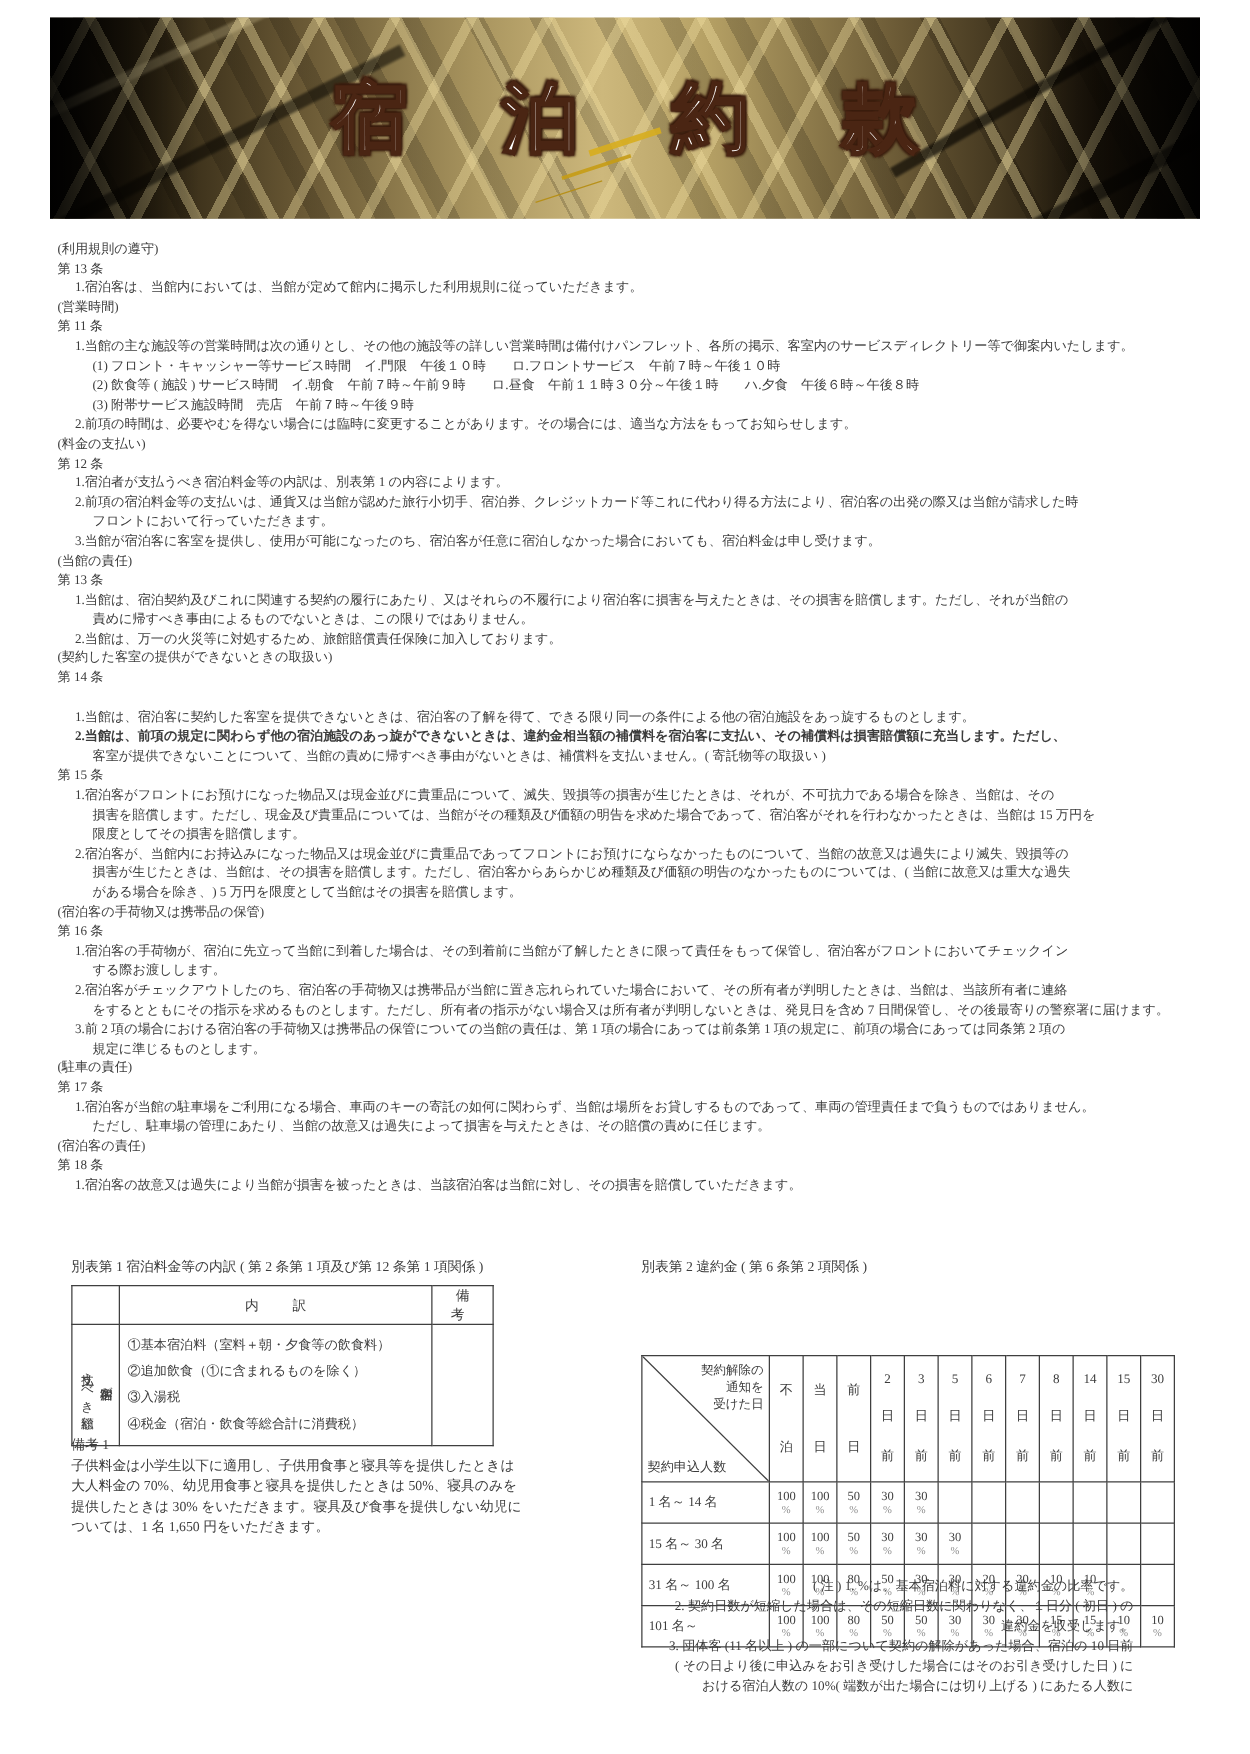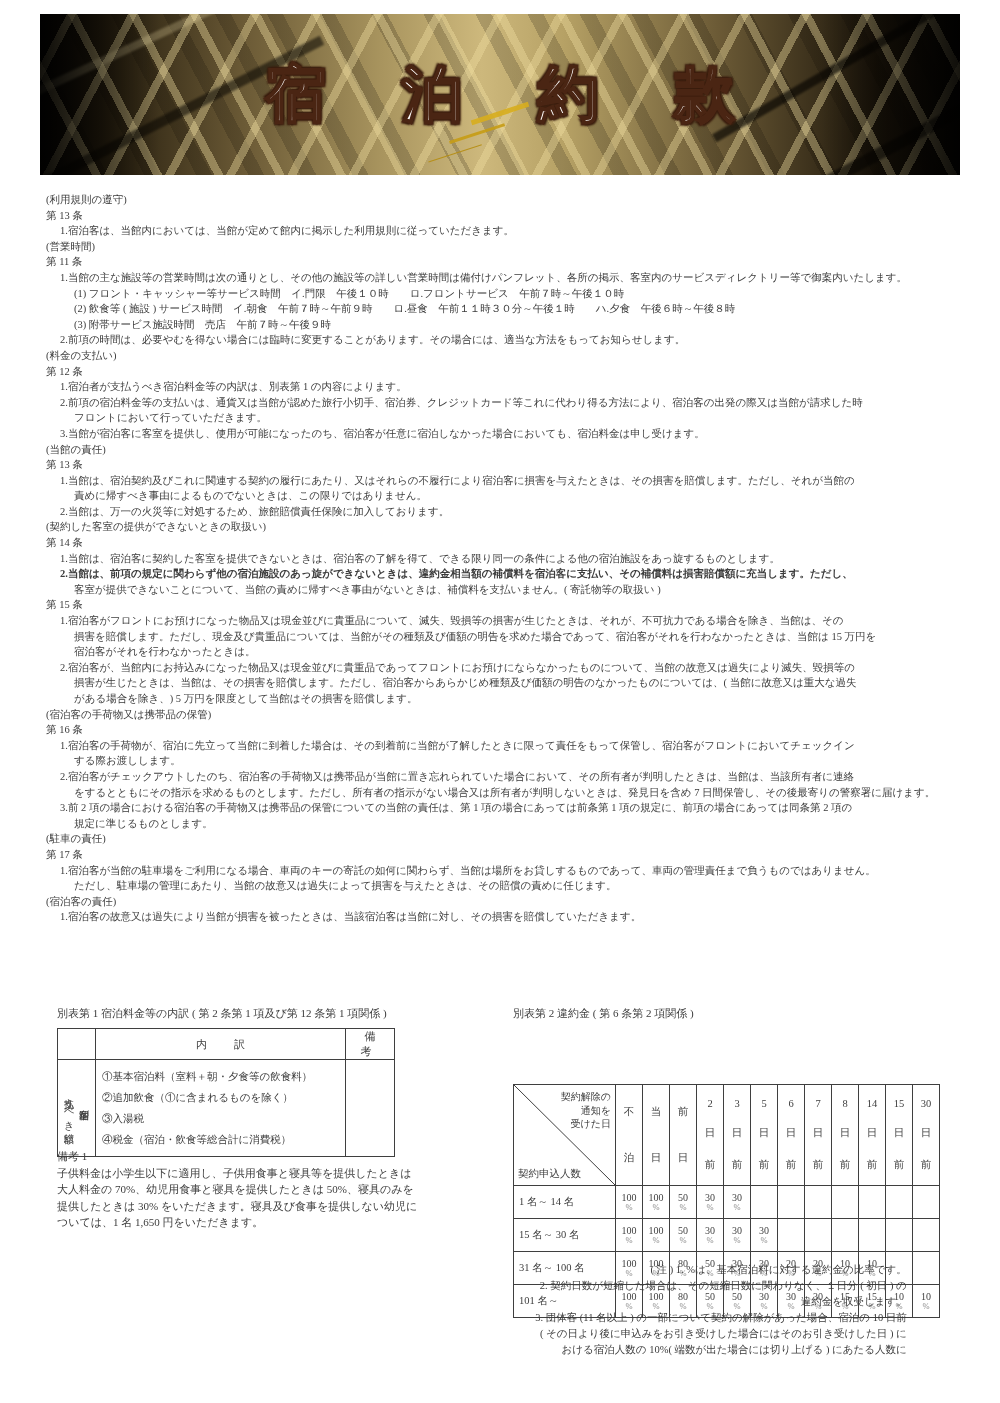--- a/index.html
+++ b/index.html
@@ -93,43 +93,44 @@
       <div class="tl" style="padding-left: 14px;">2.前項の宿泊料金等の支払いは、通貨又は当館が認めた旅行小切手、宿泊券、クレジットカード等これに代わり得る方法により、宿泊客の出発の際又は当館が請求した時</div>
       <div class="tl" style="padding-left: 28px;">フロントにおいて行っていただきます。</div>
       <div class="tl" style="padding-left: 14px;">3.当館が宿泊客に客室を提供し、使用が可能になったのち、宿泊客が任意に宿泊しなかった場合においても、宿泊料金は申し受けます。</div>
       <div class="tl" style="padding-left: 0px;">(当館の責任)</div>
       <div class="tl" style="padding-left: 0px;">第 13 条</div>
       <div class="tl" style="padding-left: 14px;">1.当館は、宿泊契約及びこれに関連する契約の履行にあたり、又はそれらの不履行により宿泊客に損害を与えたときは、その損害を賠償します。ただし、それが当館の</div>
       <div class="tl" style="padding-left: 28px;">責めに帰すべき事由によるものでないときは、この限りではありません。</div>
       <div class="tl" style="padding-left: 14px;">2.当館は、万一の火災等に対処するため、旅館賠償責任保険に加入しております。</div>
       <div class="tl" style="padding-left: 0px;">(契約した客室の提供ができないときの取扱い)</div>
       <div class="tl" style="padding-left: 0px;">第 14 条</div>
-      <div class="tl" style="padding-left: 14px;">1.当館は、宿泊客に契約した客室を提供できないときは、宿泊客の了解を得て、できる限り同一の条件による他の宿泊施設をあっ旋するものとします。</div>
+      <div class="tl" style="padding-left: 14px; margin-top: 16px;">1.当館は、宿泊客に契約した客室を提供できないときは、宿泊客の了解を得て、できる限り同一の条件による他の宿泊施設をあっ旋するものとします。</div>
       <div class="tl" style="padding-left: 14px; font-weight: bold;">2.当館は、前項の規定に関わらず他の宿泊施設のあっ旋ができないときは、違約金相当額の補償料を宿泊客に支払い、その補償料は損害賠償額に充当します。ただし、</div>
       <div class="tl" style="padding-left: 28px;">客室が提供できないことについて、当館の責めに帰すべき事由がないときは、補償料を支払いません。( 寄託物等の取扱い )</div>
       <div class="tl" style="padding-left: 0px;">第 15 条</div>
       <div class="tl" style="padding-left: 14px;">1.宿泊客がフロントにお預けになった物品又は現金並びに貴重品について、滅失、毀損等の損害が生じたときは、それが、不可抗力である場合を除き、当館は、その</div>
       <div class="tl" style="padding-left: 28px;">損害を賠償します。ただし、現金及び貴重品については、当館がその種類及び価額の明告を求めた場合であって、宿泊客がそれを行わなかったときは、当館は 15 万円を</div>
-      <div class="tl" style="padding-left: 28px;">宿泊客がそれを行わなかったときは。</div>
+      <div class="tl" style="padding-left: 28px;">限度としてその損害を賠償します。</div>
       <div class="tl" style="padding-left: 14px;">2.宿泊客が、当館内にお持込みになった物品又は現金並びに貴重品であってフロントにお預けにならなかったものについて、当館の故意又は過失により滅失、毀損等の</div>
       <div class="tl" style="padding-left: 28px;">損害が生じたときは、当館は、その損害を賠償します。ただし、宿泊客からあらかじめ種類及び価額の明告のなかったものについては、( 当館に故意又は重大な過失</div>
       <div class="tl" style="padding-left: 28px;">がある場合を除き、) 5 万円を限度として当館はその損害を賠償します。</div>
       <div class="tl" style="padding-left: 0px;">(宿泊客の手荷物又は携帯品の保管)</div>
       <div class="tl" style="padding-left: 0px;">第 16 条</div>
       <div class="tl" style="padding-left: 14px;">1.宿泊客の手荷物が、宿泊に先立って当館に到着した場合は、その到着前に当館が了解したときに限って責任をもって保管し、宿泊客がフロントにおいてチェックイン</div>
       <div class="tl" style="padding-left: 28px;">する際お渡しします。</div>
       <div class="tl" style="padding-left: 14px;">2.宿泊客がチェックアウトしたのち、宿泊客の手荷物又は携帯品が当館に置き忘れられていた場合において、その所有者が判明したときは、当館は、当該所有者に連絡</div>
       <div class="tl" style="padding-left: 28px;">をするとともにその指示を求めるものとします。ただし、所有者の指示がない場合又は所有者が判明しないときは、発見日を含め 7 日間保管し、その後最寄りの警察署に届けます。</div>
       <div class="tl" style="padding-left: 14px;">3.前 2 項の場合における宿泊客の手荷物又は携帯品の保管についての当館の責任は、第 1 項の場合にあっては前条第 1 項の規定に、前項の場合にあっては同条第 2 項の</div>
       <div class="tl" style="padding-left: 28px;">規定に準じるものとします。</div>
       <div class="tl" style="padding-left: 0px;">(駐車の責任)</div>
       <div class="tl" style="padding-left: 0px;">第 17 条</div>
       <div class="tl" style="padding-left: 14px;">1.宿泊客が当館の駐車場をご利用になる場合、車両のキーの寄託の如何に関わらず、当館は場所をお貸しするものであって、車両の管理責任まで負うものではありません。</div>
       <div class="tl" style="padding-left: 28px;">ただし、駐車場の管理にあたり、当館の故意又は過失によって損害を与えたときは、その賠償の責めに任じます。</div>
       <div class="tl" style="padding-left: 0px;">(宿泊客の責任)</div>
+      <div class="tl" style="padding-left: 0px;">第 18 条</div>
       <div class="tl" style="padding-left: 14px;">1.宿泊客の故意又は過失により当館が損害を被ったときは、当該宿泊客は当館に対し、その損害を賠償していただきます。</div>
     </div>
 
   <div class="t1-title">別表第 1  宿泊料金等の内訳 ( 第 2 条第 1 項及び第 12 条第 1 項関係 )</div>
   <table class="t1">
     <tbody>
         <tr>
       <th class="h" style="width:33px"></th>
       <th class="h" style="width:237px">内　訳</th>
       <th class="h" style="width:48px">備　考</th>

